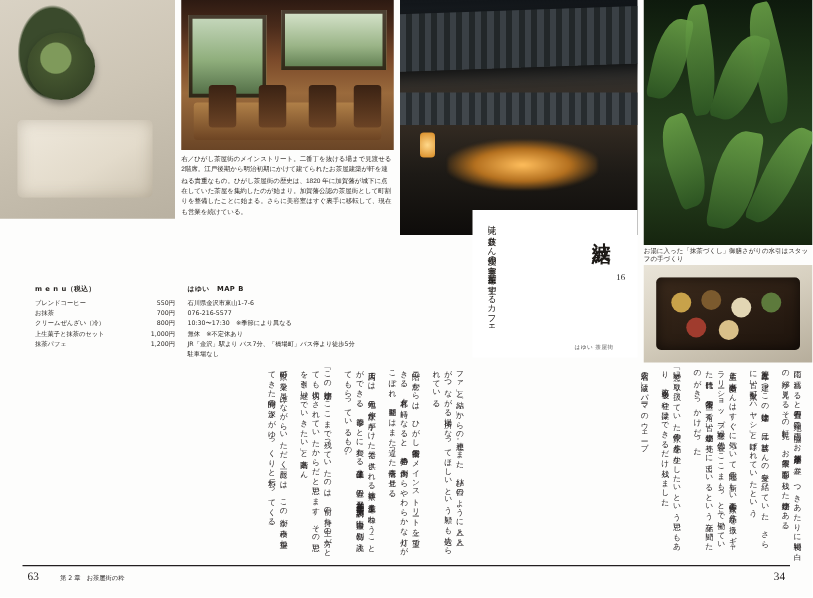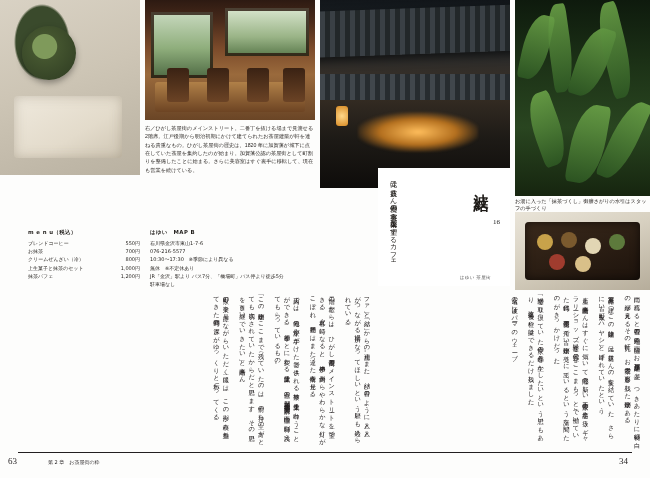--- a/index.html
+++ b/index.html
@@ -231,21 +231,21 @@
     flex-direction: row-reverse;
     gap: 7px;
   }
 
   
   .footer-rule {
     position: absolute; left: 18px; right: 18px; top: 452px;
     height: 1px; background: #231f20;
   }
   .folio-left {
-    position: absolute; left: 8px; top: 456px;
+    position: absolute; left: 22px; top: 456px;
     font-size: 9px; font-family: "Liberation Serif", serif; color: #231f20;
   }
   .run-head {
     position: absolute; left: 48px; top: 459px;
     font-size: 5px; color: #231f20;
     font-family: "DejaVu Sans", sans-serif;
   }
   .folio-right {
     position: absolute; right: 22px; top: 456px;
     font-size: 9px; font-family: "Liberation Serif", serif; color: #231f20;

